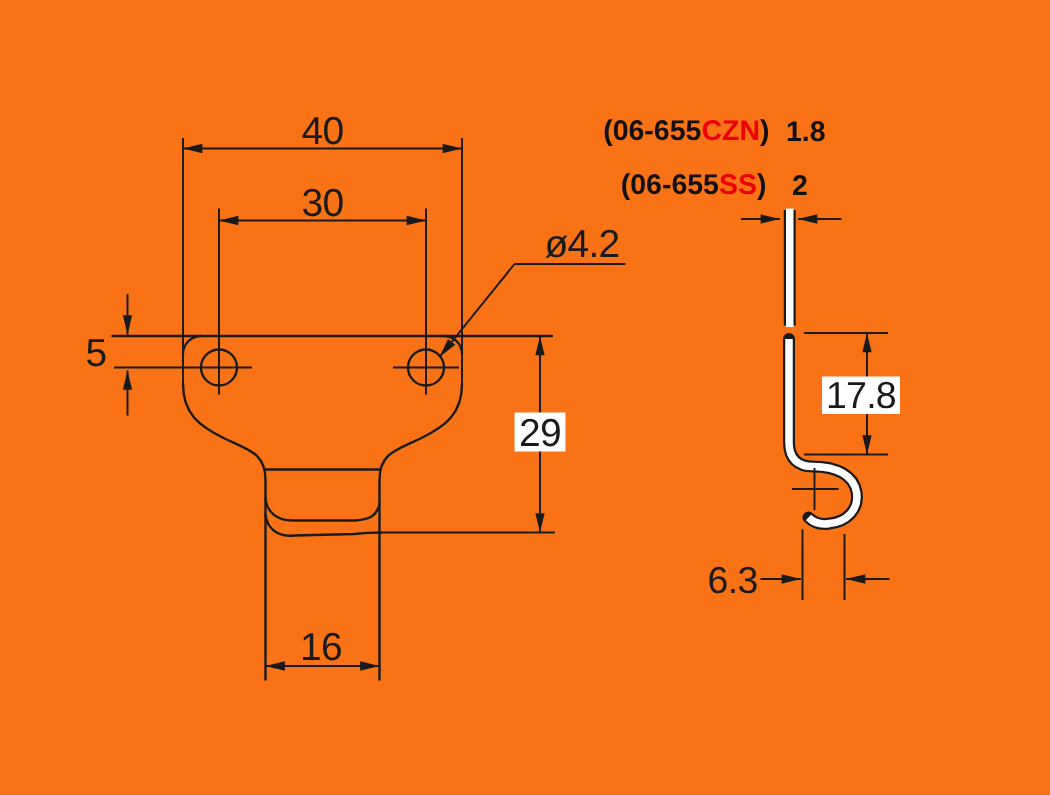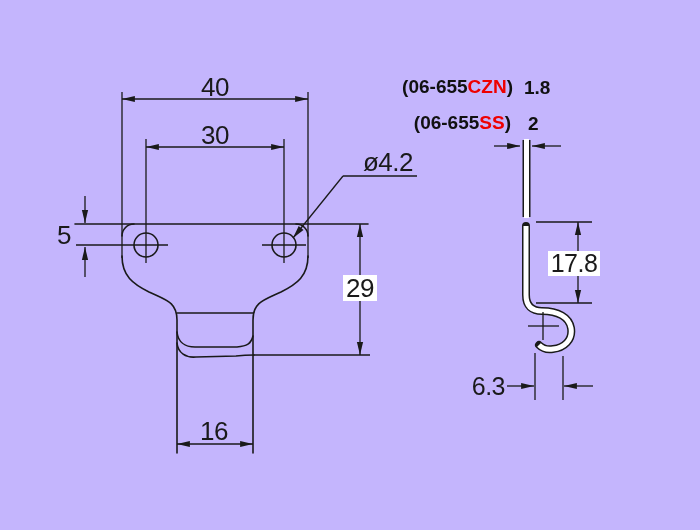--- a/index.html
+++ b/index.html
@@ -1,16 +1,16 @@
 <!DOCTYPE html>
 <html><head>
 <meta charset="utf-8">
 <style>
   html,body{margin:0;padding:0;background:#ffffff;}
-  .page{position:relative;width:700px;height:530px;background:#c4b5fd;overflow:hidden;
+  .page{position:relative;width:700px;height:530px;background:#f97316;overflow:hidden;
         font-family:"Liberation Sans",sans-serif;}
   svg{position:absolute;left:0;top:0;}
   .dim-text{font-family:"Liberation Sans",sans-serif;font-size:26px;fill:#1a1a1a;letter-spacing:-0.5px;}
   .dim-text-sm{font-family:"Liberation Sans",sans-serif;font-size:25px;fill:#1a1a1a;letter-spacing:-0.5px;}
   .part-label{font-family:"Liberation Sans",sans-serif;font-size:19px;font-weight:bold;fill:#111111;}
   .thick-label{font-family:"Liberation Sans",sans-serif;font-size:19px;font-weight:bold;fill:#111111;}
   .outline{stroke:#1a1a1a;stroke-width:1.6;fill:none;stroke-linecap:round;}
   .thin{stroke:#1a1a1a;stroke-width:1.3;fill:none;}
   .sheet-black{stroke:#1a1a1a;stroke-width:8;fill:none;stroke-linecap:round;stroke-linejoin:round;}
   .sheet-black-open{stroke:#1a1a1a;stroke-width:8;fill:none;stroke-linecap:butt;}

